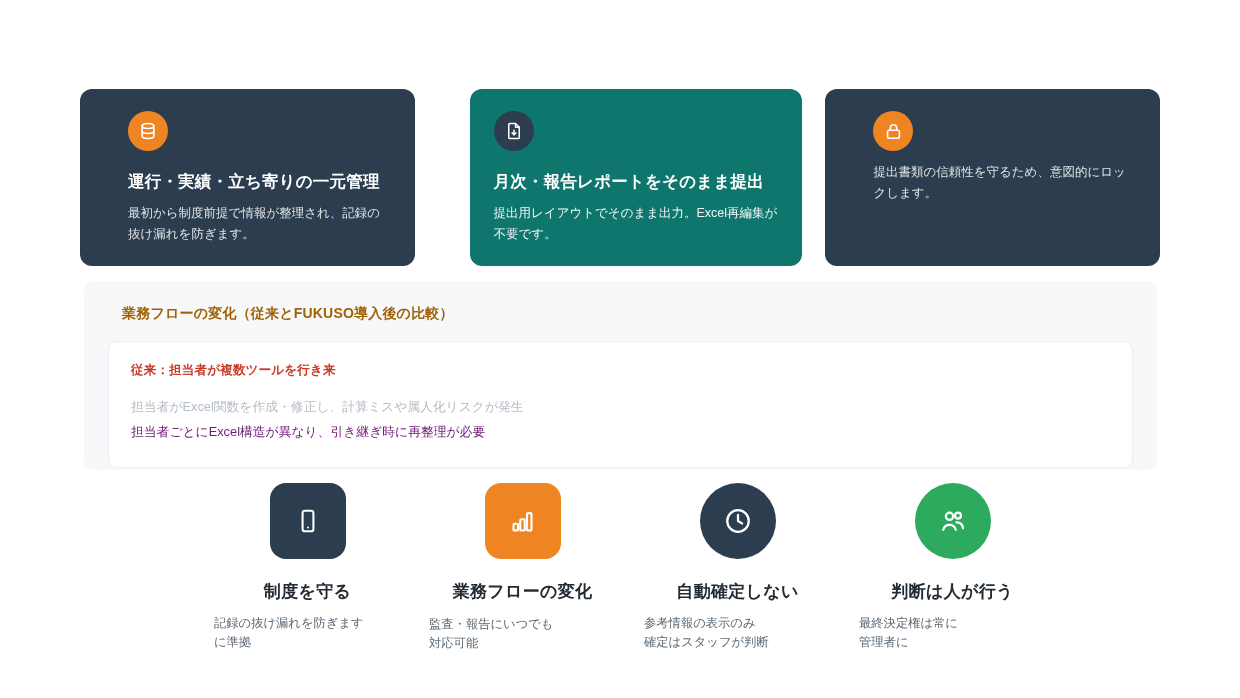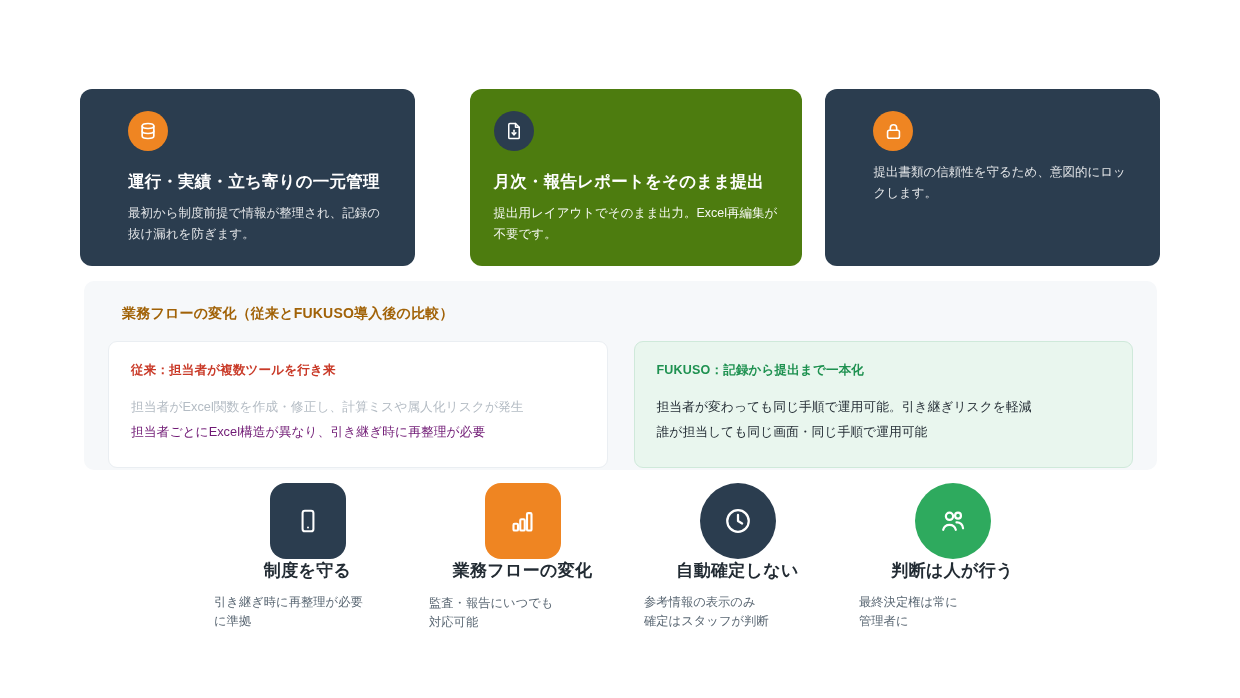--- a/index.html
+++ b/index.html
@@ -32,21 +32,21 @@
   .card {
     width: 355px;
     height: 177px;
     border-radius: 12px;
     padding: 22px 24px 20px 24px;
     display: flex;
     flex-direction: column;
   }
 
   .card.navy  { background: #2b3d4f; padding-left: 48px; }
-  .card.orange{ background: #4d7c0f; margin-left: 32px; }
+  .card.orange{ background: #0f766e; margin-left: 32px; }
 
   .card-icon {
     width: 40px;
     height: 40px;
     border-radius: 50%;
     display: flex;
     align-items: center;
     justify-content: center;
     flex: 0 0 auto;
   }
@@ -154,20 +154,21 @@
     align-items: center;
     justify-content: center;
   }
   .p-icon.sq    { border-radius: 16px; }
   .p-icon.circle{ border-radius: 50%; }
   .p-icon.navy  { background: #2b3d4f; }
   .p-icon.orange{ background: #ef8522; }
   .p-icon.green { background: #2eaa5e; }
 
   .p-title {
+    margin-top: 21px;
     font-size: 17px;
     font-weight: bold;
     color: #222b33;
     letter-spacing: .3px;
     text-align: center;
   }
 
   .p-desc {
     margin-top: 11px;
     font-size: 12.3px;
@@ -225,40 +226,35 @@
     <div class="compare-title">業務フローの変化（従来とFUKUSO導入後の比較）</div>
 
     <div class="compare-cols">
 
       <div class="panel before">
         <div class="panel-head">従来：担当者が複数ツールを行き来</div>
         <div class="panel-line line-muted">担当者がExcel関数を作成・修正し、計算ミスや属人化リスクが発生</div>
         <div class="panel-line line-strong">担当者ごとにExcel構造が異なり、引き継ぎ時に再整理が必要</div>
       </div>
 
-      <div class="panel after">
-        <div class="panel-head">FUKUSO：記録から提出まで一本化</div>
-        <div class="panel-line">担当者が変わっても同じ手順で運用可能。引き継ぎリスクを軽減</div>
-        <div class="panel-line">誰が担当しても同じ画面・同じ手順で運用可能</div>
-      </div>
 
     </div>
   </div>
 
   <div class="principles">
 
     <div class="principle">
       <div class="p-icon sq navy">
         <svg width="26" height="26" viewBox="0 0 24 24" fill="none" stroke="#ffffff" stroke-width="1.9" stroke-linecap="round" stroke-linejoin="round">
           <rect x="7" y="2.5" width="10" height="19" rx="2.2"></rect>
           <circle cx="12" cy="18" r=".9" fill="#ffffff" stroke="none"></circle>
         </svg>
       </div>
       <div class="p-title">制度を守る</div>
-      <div class="p-desc" style="white-space: pre-line;">引き継ぎ時に再整理が必要
+      <div class="p-desc" style="white-space: pre-line;">記録の抜け漏れを防ぎます
 に準拠</div>
     </div>
 
     <div class="principle">
       <div class="p-icon sq orange">
         <svg width="27" height="27" viewBox="0 0 24 24" fill="none" stroke="#ffffff" stroke-width="1.9" stroke-linecap="round" stroke-linejoin="round">
           <rect x="4" y="14" width="4" height="6" rx="1"></rect>
           <rect x="10" y="10" width="4" height="10" rx="1"></rect>
           <rect x="16" y="4.5" width="4" height="15.5" rx="1"></rect>
         </svg>

